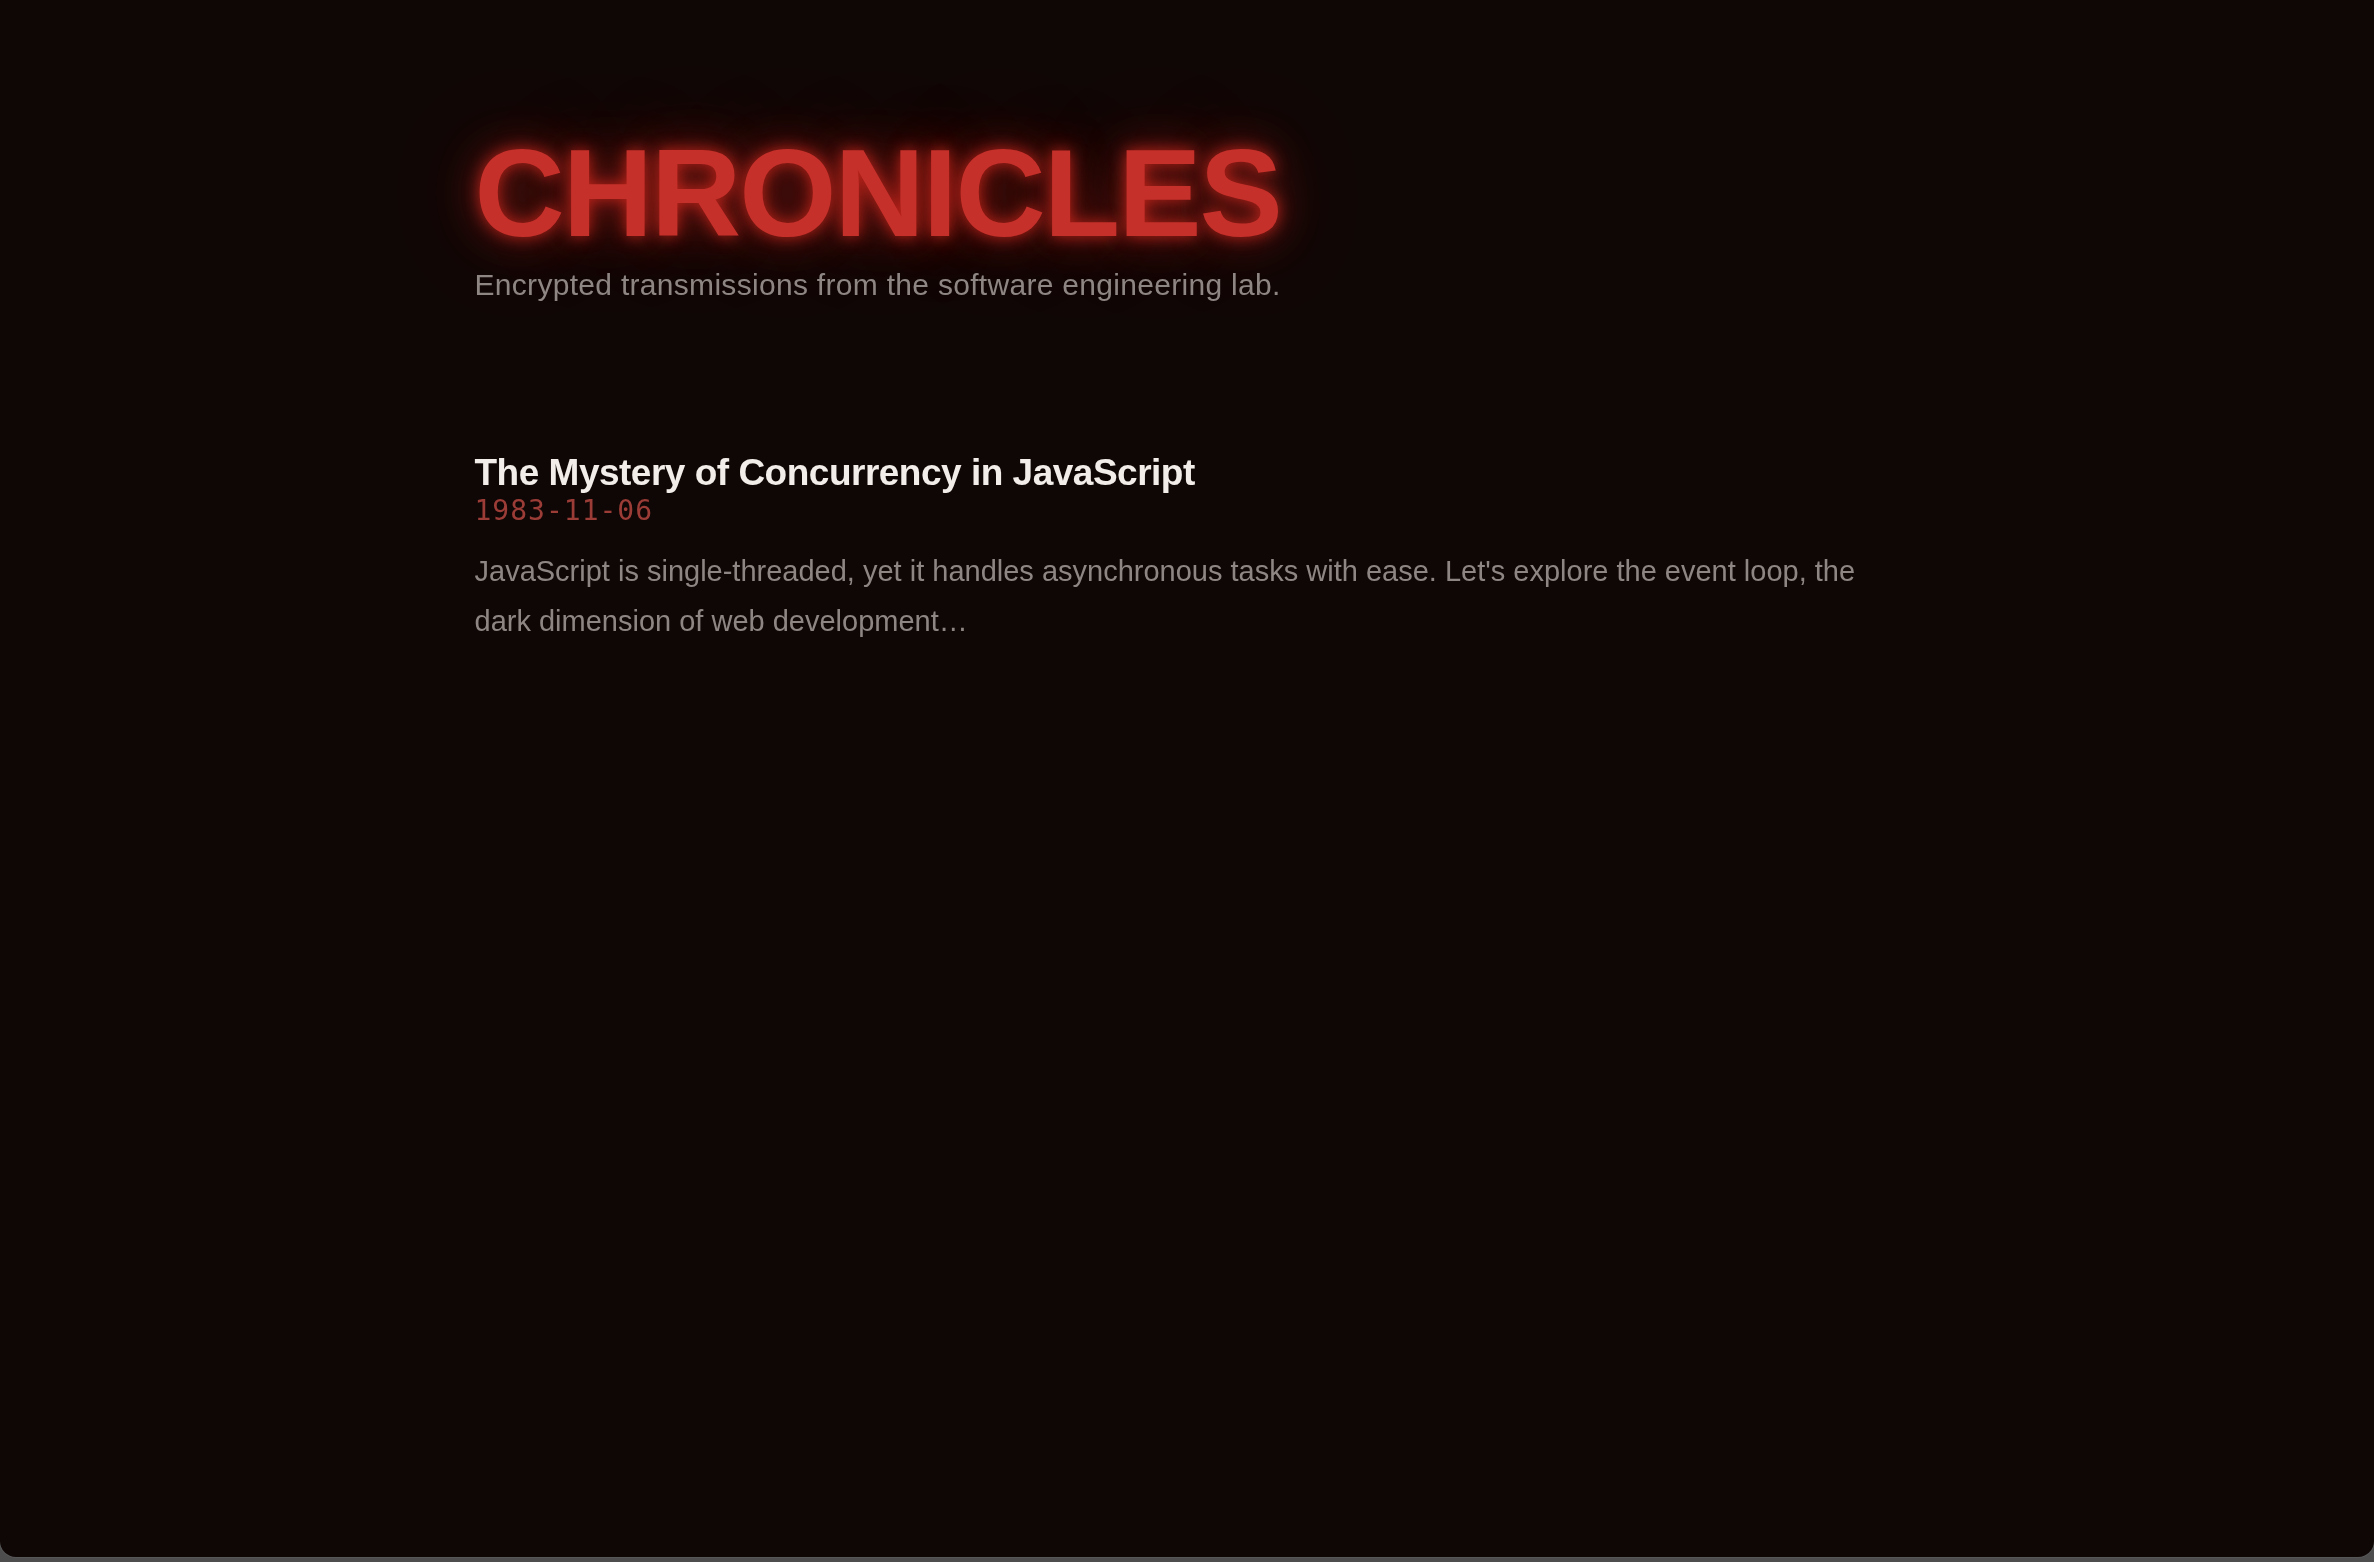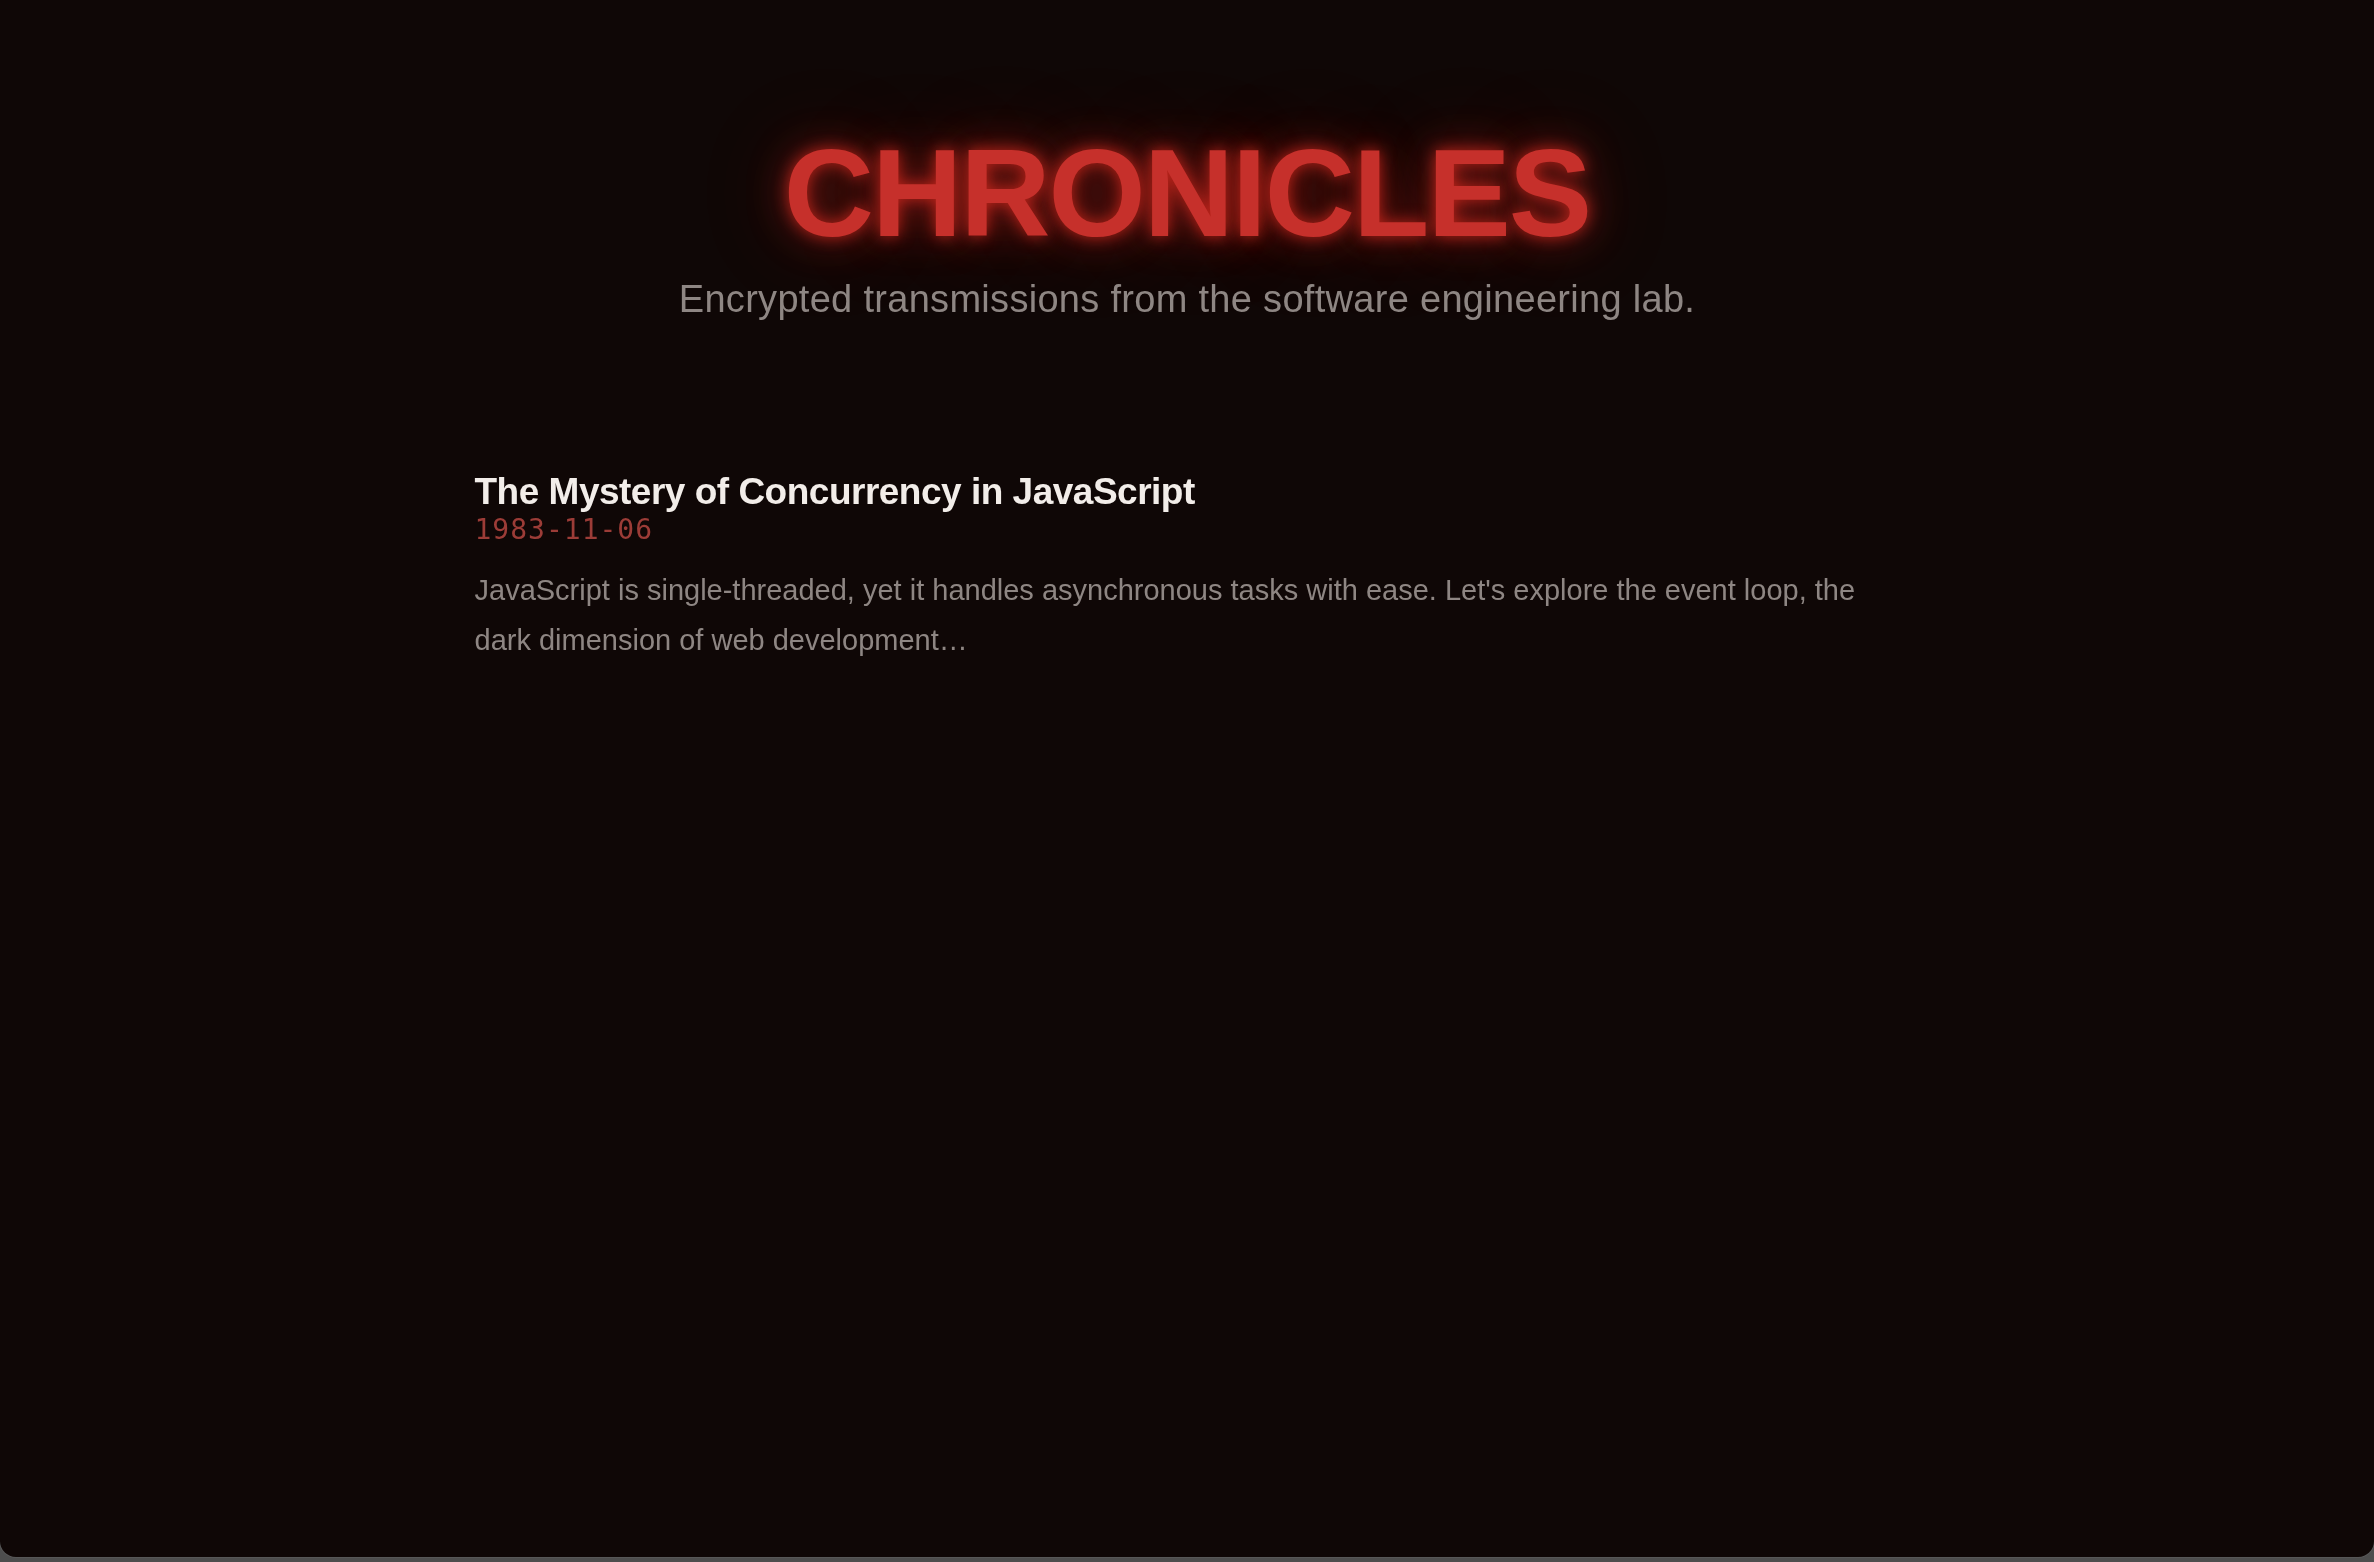--- a/index.html
+++ b/index.html
@@ -36,38 +36,38 @@
   }
 
   .container {
     max-width: 1445px;
     margin: 0 auto;
     padding: 0 10px;
   }
 
   .site-header {
     padding-top: 127px;
-    text-align: center;
+    text-align: left;
   }
 
   .site-title {
     font-size: 125px;
     font-weight: 700;
     letter-spacing: -2px;
     line-height: 1.05;
     color: var(--accent-red);
     text-shadow:
       0 0 16px rgba(235, 45, 35, 0.75),
       0 0 42px rgba(235, 45, 35, 0.45),
       0 0 89px rgba(235, 45, 35, 0.28);
   }
 
   .site-tagline {
-    margin-top: 20px;
-    font-size: 38px;
+    margin-top: 10px;
+    font-size: 30px;
     color: var(--text-gray);
     letter-spacing: 0.3px;
   }
 
   .post-list {
     margin-top: 150px;
   }
 
   .post {
     margin-bottom: 131px;

